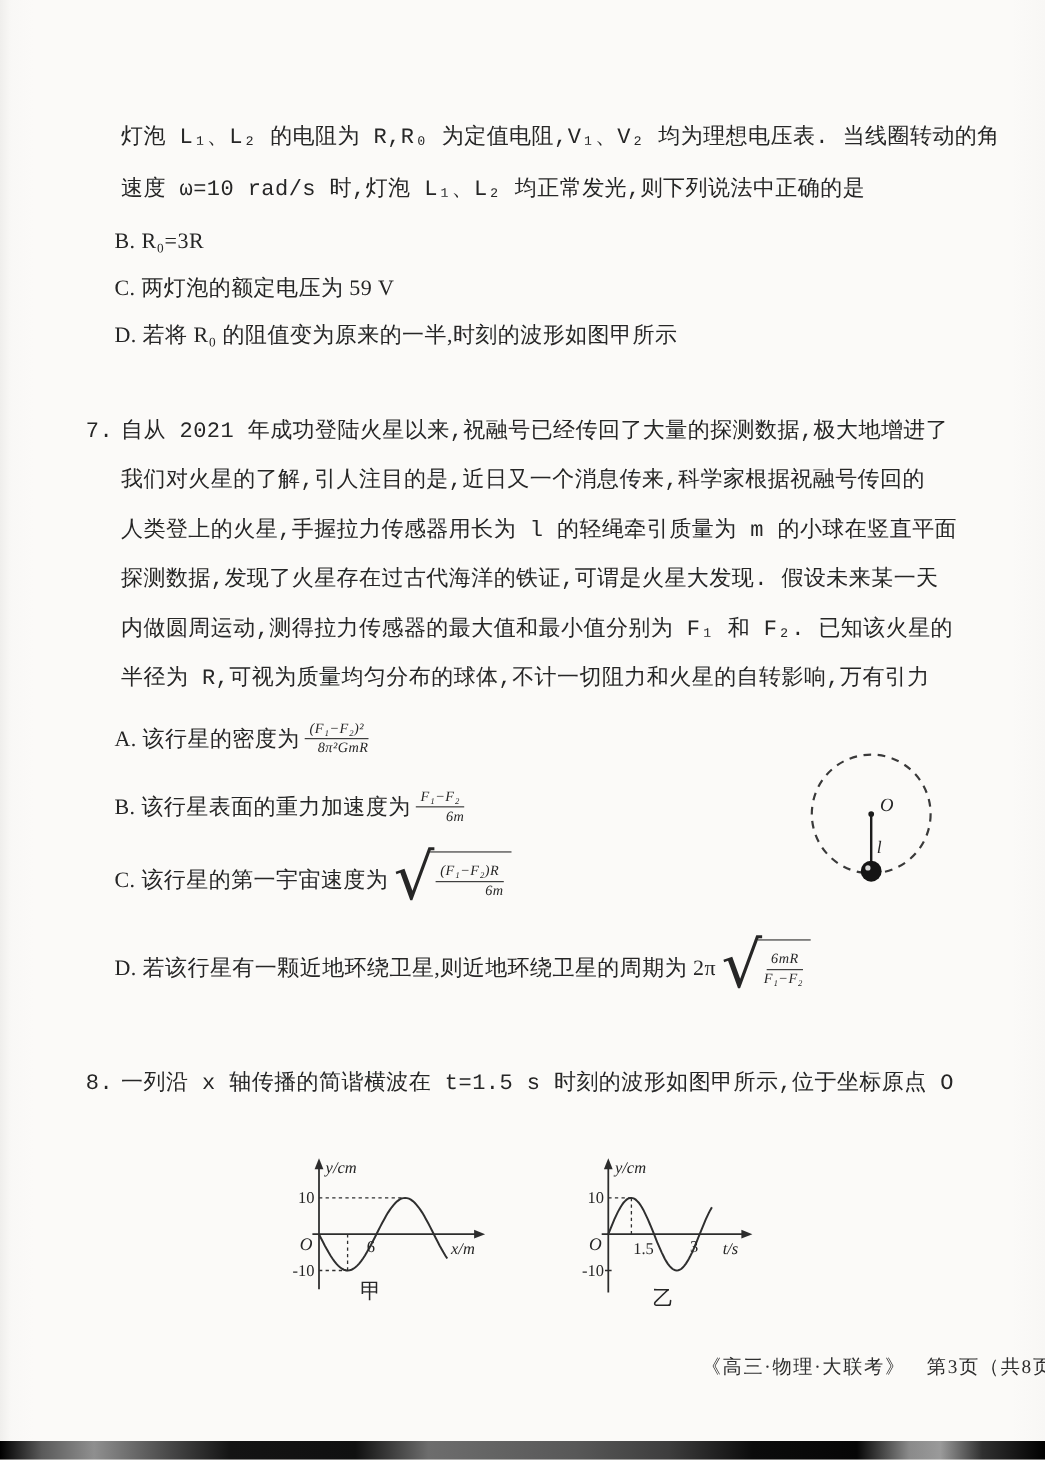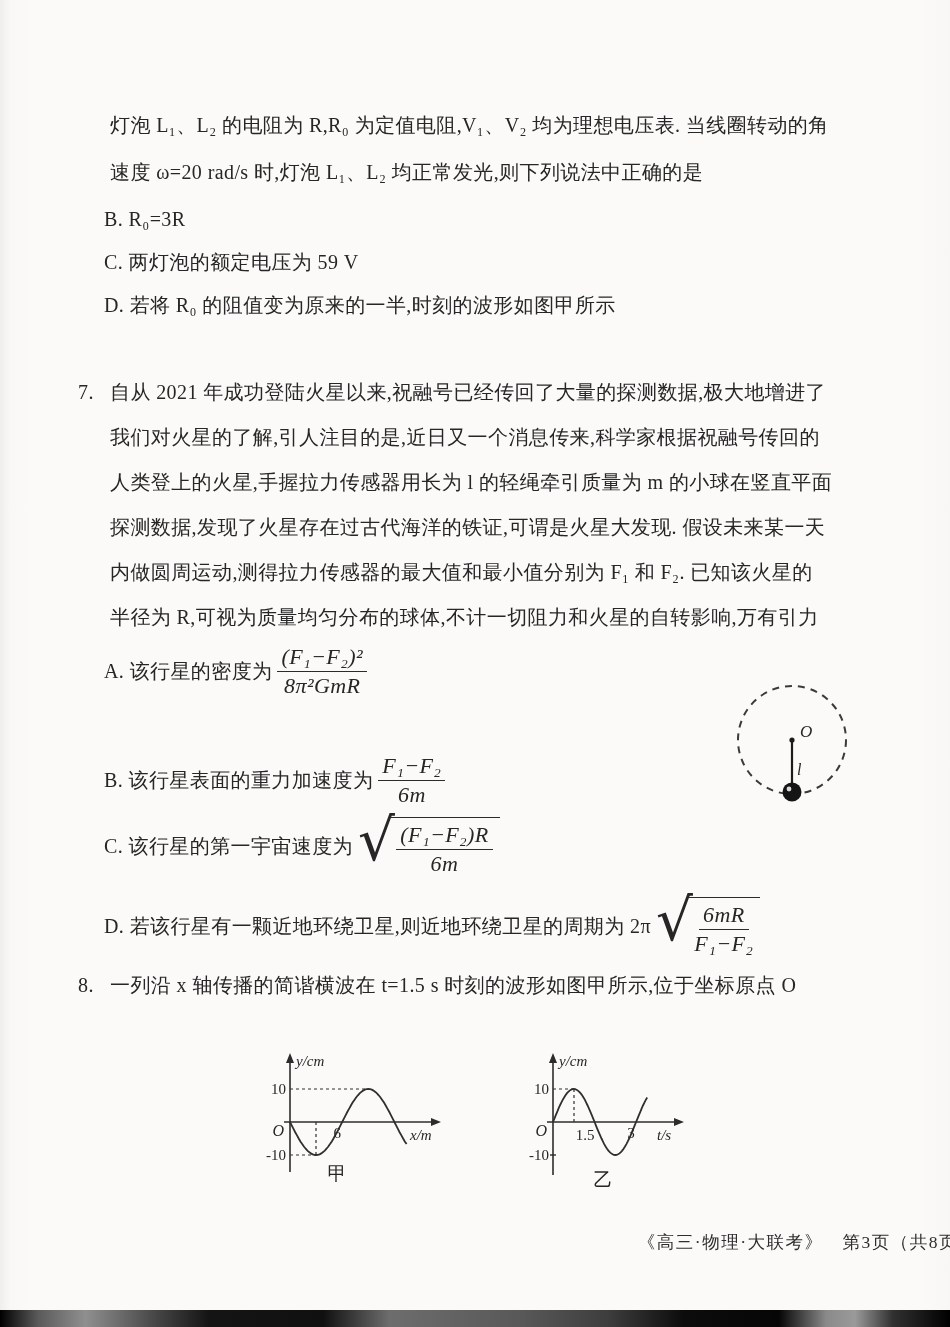--- a/index.html
+++ b/index.html
@@ -6,30 +6,30 @@
   body{
     width:950px;height:1327px;position:relative;overflow:hidden;
     background:#fbfaf8;
     font-family:"Liberation Serif","DejaVu Serif",serif;
     color:#262626;
   }
   .page{position:absolute;inset:0;
     background:linear-gradient(90deg,#efeeec 0px,#f9f8f6 10px,#fbfaf8 30px,#fbfaf8 920px,#f8f7f5 950px);}
   .edge-left{position:absolute;left:0;top:90;width:3px;height:1150;background:#e6e4e1;}
   .txt{font-size:20px;letter-spacing:0.4px;white-space:nowrap;}
-  .para-line{line-height:45px;}
+  .para-line{line-height:45px;font-family:Liberation Mono, monospace;}
   .q6 .para-line{line-height:47px;}
   .q6-opts{margin-top:2px;}
   .q6-opts .opt-line{line-height:43px;}
   .hang{padding-left:32px;}
   .qnum{display:inline-block;width:32px;margin-left:-32px;}
   
   .opt-row{display:flex;align-items:center;white-space:nowrap;}
-  .frac{display:inline-flex;flex-direction:column;align-items:center;
-        font-style:italic;font-size:22px;line-height:1.25;margin-left:5px;}
+  .frac{display:inline-flex;flex-direction:column;align-items:flex-end;
+        font-style:italic;font-size:13px;line-height:1.25;margin-left:5px;}
   .frac .num{border-bottom:1.4px solid #2b2b2b;padding:0 4px 1px 4px;}
   .frac .den{padding-top:0;}
   .sqrt{display:inline-flex;align-items:flex-start;margin-left:5px;}
   .rad{font-style:normal;font-size:58px;line-height:0.92;font-weight:400;
        margin-right:-4px;transform:translateY(-1px);font-family:"DejaVu Sans",sans-serif;}
   .sqrt .box{border-top:1.7px solid #2b2b2b;padding:3px 7px 0 5px;margin-top:2px;}
   .sqrt .frac{margin-left:0;}
   
   .abs{position:absolute;}
   .footer{position:absolute;top:1230px;left:0;width:950px;text-align:right;
@@ -45,21 +45,21 @@
   .o-label{font-size:16px;font-style:italic;}
 </style>
 </head>
 <body>
 
 <div class="page">
   <div class="edge-left"></div>
 
   <div class="abs q6" style="top:102px;left:104px;width:800px;">
     <div class="txt para-line" style="padding-left:6px;">灯泡 L₁、L₂ 的电阻为 R,R₀ 为定值电阻,V₁、V₂ 均为理想电压表. 当线圈转动的角</div>
-    <div class="txt para-line" style="padding-left:6px;">速度 ω=20 rad/s 时,灯泡 L₁、L₂ 均正常发光,则下列说法中正确的是</div>
+    <div class="txt para-line" style="padding-left:6px;">速度 ω=10 rad/s 时,灯泡 L₁、L₂ 均正常发光,则下列说法中正确的是</div>
     <div class="q6-opts">
       <div class="txt opt-line">B. R₀=3R</div>
       <div class="txt opt-line">C. 两灯泡的额定电压为 59 V</div>
       <div class="txt opt-line">D. 若将 R₀ 的阻值变为原来的一半,时刻的波形如图甲所示</div>
     </div>
   </div>
 
   <div class="abs" style="top:370px;left:78px;width:815px;">
     <div class="txt para-line hang"><span class="qnum">7.</span><span>自从 2021 年成功登陆火星以来,祝融号已经传回了大量的探测数据,极大地增进了</span></div>
     <div class="txt para-line hang">我们对火星的了解,引人注目的是,近日又一个消息传来,科学家根据祝融号传回的</div>
@@ -68,21 +68,21 @@
     <div class="txt para-line hang">内做圆周运动,测得拉力传感器的最大值和最小值分别为 F₁ 和 F₂. 已知该火星的</div>
     <div class="txt para-line hang">半径为 R,可视为质量均匀分布的球体,不计一切阻力和火星的自转影响,万有引力</div>
 
     <div class="opt-row txt" style="height:62px;padding-left:26px;">
       <span>A. 该行星的密度为</span>
       <span class="frac">
         <span class="num">(F₁−F₂)²</span>
         <span class="den">8π²GmR</span>
       </span>
     </div>
-    <div class="opt-row txt" style="height:62px;padding-left:26px;margin-top:47px;">
+    <div class="opt-row txt" style="height:62px;padding-left:26px;">
       <span>B. 该行星表面的重力加速度为</span>
       <span class="frac">
         <span class="num">F₁−F₂</span>
         <span class="den">6m</span>
       </span>
     </div>
     <div class="opt-row txt" style="height:70px;padding-left:26px;">
       <span>C. 该行星的第一宇宙速度为</span>
       <span class="sqrt">
         <span class="rad">√</span>

